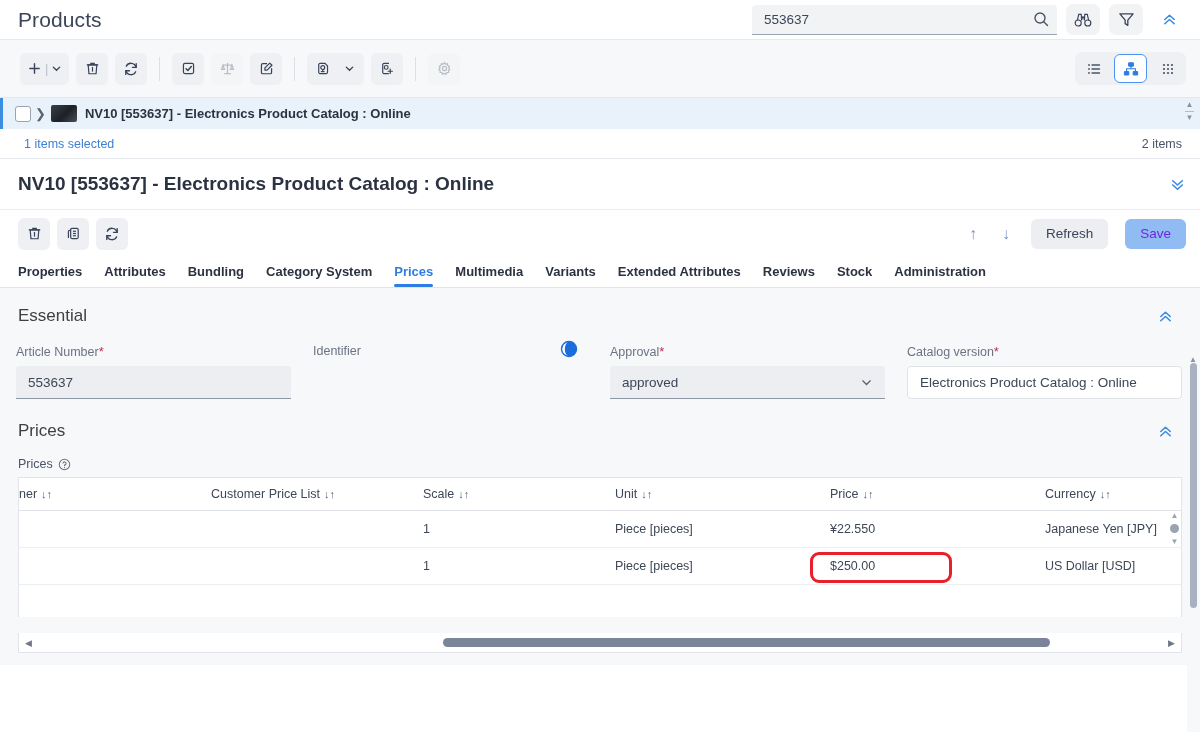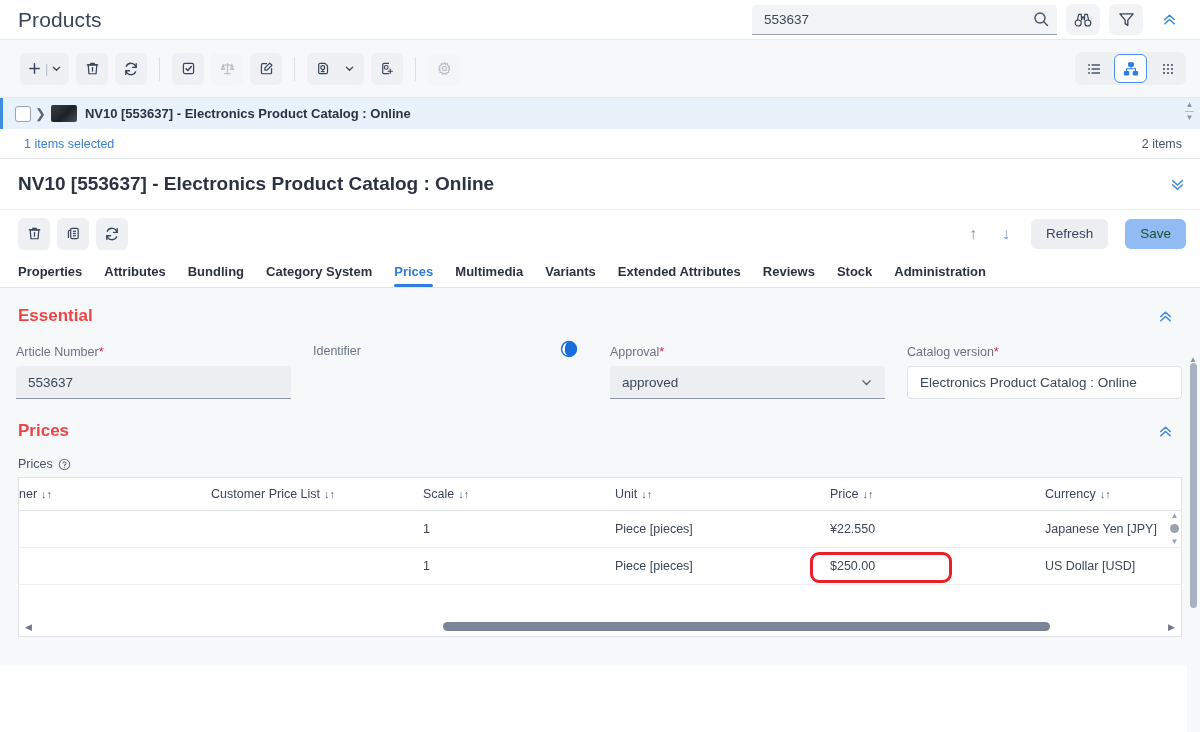--- a/index.html
+++ b/index.html
@@ -154,21 +154,21 @@
   }
   .dt-right { margin-left: auto; display: flex; align-items: center; gap: 17px; }
   .arrow-btn { color: #7d95c4; font-size: 16px; cursor: pointer; padding: 0 4px; }
   .btn {
     height: 30px; padding: 0 15px; border-radius: 6px;
     font-size: 13.5px; display: flex; align-items: center;
     cursor: pointer; border: none;
     font-family: "Liberation Sans", sans-serif;
   }
   .btn-refresh { background: #eceef1; color: #39445a; }
-  .btn-save { background: #90bcf3; color: #14532d; }
+  .btn-save { background: #90bcf3; color: #6d28d9; }
 
   
   .tabs {
     display: flex; align-items: flex-end;
     gap: 0;
     padding: 0 0 0 18px;
     height: 31px;
     background: #fff;
     border-bottom: 1px solid #e1e5ea;
   }
@@ -187,21 +187,21 @@
     height: 3px; background: #2f7de1; border-radius: 2px;
   }
 
   
   .panel { background: #f7f8fa; height: 377px; position: relative; overflow: hidden; }
 
   .section-head {
     display: flex; align-items: center;
     padding: 18px 26px 0 18px;
   }
-  .section-title { font-size: 17px; font-weight: bold; color: #ef4444; }
+  .section-title { font-size: 17px; font-weight: normal; color: #404040; }
   .section-head .chev { margin-left: auto; color: #3c8ce0; }
 
   .fields {
     display: flex;
     padding: 18px 18px 0 16px;
     gap: 22px;
   }
   .field { flex: 1; position: relative; }
   .field-label {
     font-size: 12.5px; color: #6b7382; margin-bottom: 7px; display: block;
@@ -222,21 +222,21 @@
   }
 
   
   .prices-head { padding: 22px 26px 0 18px; display: flex; align-items: center; }
   .table-caption {
     padding: 16px 0 6px 18px;
     font-size: 12.5px; color: #4a5467;
     display: flex; align-items: center; gap: 5px;
   }
   .table-wrap {
-    margin: 0 18px 0 18px;
+    margin: 0 18px 16px 18px;
     background: #fff;
     border: 1px solid #e1e5ea;
     border-bottom: none;
     position: relative;
     height: 140px;
     overflow: hidden;
   }
   table { width: 100%; border-collapse: collapse; table-layout: fixed; }
   th {
     text-align: left;

